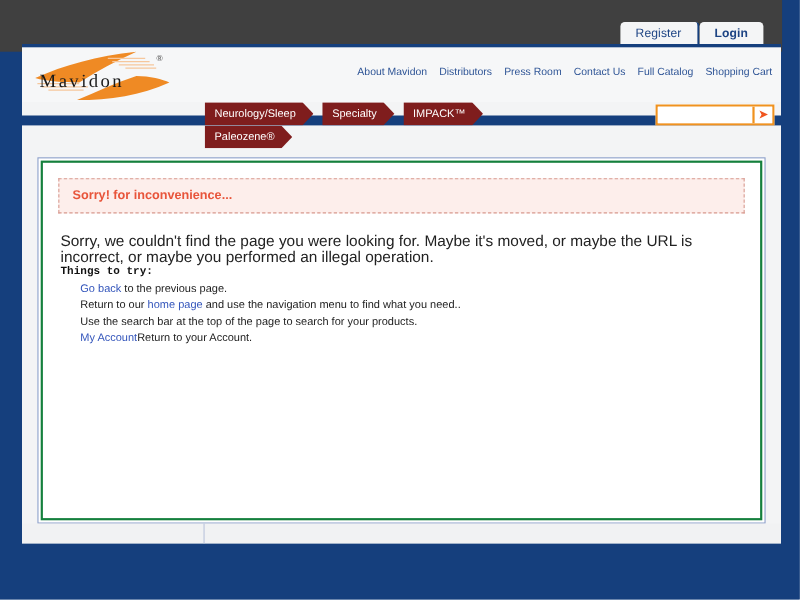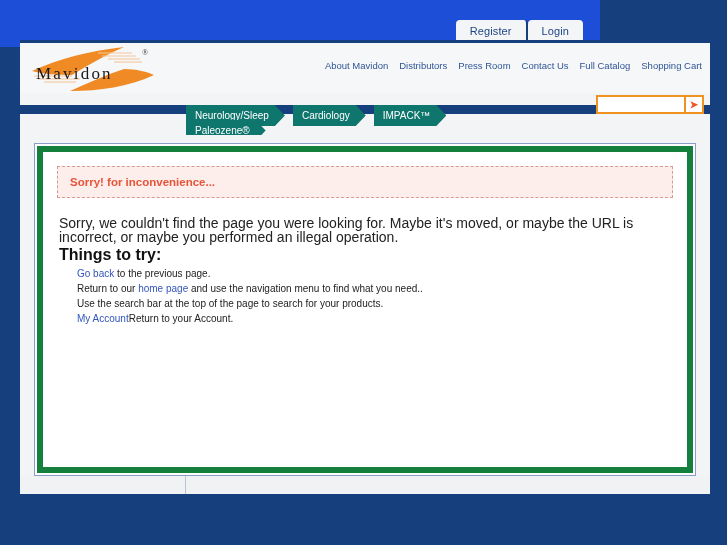--- a/index.html
+++ b/index.html
@@ -19,23 +19,23 @@
     width: 727px;
     height: 545px;
     background: #153f7d;
   }
 
   
   .topbar {
     position: absolute;
     left: 0;
     top: 0;
-    width: 600px;
+    width: 711px;
     height: 47px;
-    background: #1d4ed8;
+    background: #404040;
   }
   .auth-tabs {
     position: absolute;
     right: 17px;
     top: 20px;
     display: flex;
     align-items: flex-end;
     gap: 0px;
   }
   .auth-tab {
@@ -44,21 +44,21 @@
     font-size: 11px;
     line-height: 11px;
     padding: 6px 14px 6px 14px;
     border-top-left-radius: 4px;
     border-top-right-radius: 4px;
     border-right: 2px solid #153f7d;
     letter-spacing: 0.1px;
     cursor: pointer;
     white-space: nowrap;
   }
-  .auth-tab:last-child { border-right: none; }
+  .auth-tab:last-child { border-right: none; font-weight: bold; }
 
   
   .page {
     position: absolute;
     left: 20px;
     top: 40px;
     width: 690px;
     background: #f3f4f5;
   }
 
@@ -120,30 +120,29 @@
     position: absolute;
     left: 166px;
     top: 21px;
     display: flex;
     align-items: center;
     height: 21px;
   }
   .otab {
     position: relative;
     height: 21px;
-    background: #0f766e;
+    background: #7f1d1d;
     color: #ffffff;
     font-size: 10px;
     line-height: 21px;
     padding: 0 16px 0 9px;
     margin-right: 8px;
     white-space: nowrap;
     cursor: pointer;
     clip-path: polygon(0 0, calc(100% - 10px) 0, 100% 50%, calc(100% - 10px) 100%, 0 100%);
-    margin-top: 12px;
   }
 
   
   .searchbox {
     position: absolute;
     right: 6px;
     top: 2px;
     display: flex;
     align-items: stretch;
     border: 2px solid #f0921f;
@@ -183,21 +182,21 @@
     padding: 8px 14px 0 14px;
   }
   .content-frame {
     border: 1px solid #8a9dc8;
     background: #ffffff;
     height: 333px;
     padding: 2px;
     box-sizing: border-box;
   }
   .content-inner {
-    border: 6px solid #15803d;
+    border: 2px solid #15803d;
     height: 100%;
     box-sizing: border-box;
     padding: 12px 12px 0 12px;
     background: #ffffff;
     overflow: hidden;
   }
 
   .alert {
     border: 1px dashed #d79a90;
     background: #fdeeeb;
@@ -208,24 +207,25 @@
     margin: 2px 2px 18px 2px;
   }
 
   .body-text {
     font-size: 14px;
     color: #222222;
     line-height: 14px;
     margin: 0 4px 0 4px;
   }
   .things {
-    font-size: 16px;
+    font-size: 10px;
     font-weight: bold;
     color: #111111;
     margin: 2px 4px 2px 4px;
+    font-family: Liberation Mono, monospace;
   }
   .try-list {
     margin: 0;
     padding: 0 0 0 22px;
     list-style: none;
   }
   .try-list li {
     font-size: 10px;
     color: #222222;
     line-height: 15px;
@@ -293,21 +293,21 @@
         <a>Full Catalog</a>
         <a>Shopping Cart</a>
       </div>
     </div>
 
     <div class="tabwrap">
       <div class="tabbar-blue"></div>
 
       <div class="tabs-row1">
         <div class="otab">Neurology/Sleep</div>
-        <div class="otab">Cardiology</div>
+        <div class="otab">Specialty</div>
         <div class="otab">IMPACK™</div>
       </div>
 
       <div class="tabs-row2">
         <div class="otab">Paleozene®</div>
       </div>
 
       <div class="searchbox">
         <input class="search-input" type="text" placeholder="" style="">
         <button class="search-go">➤</button>

